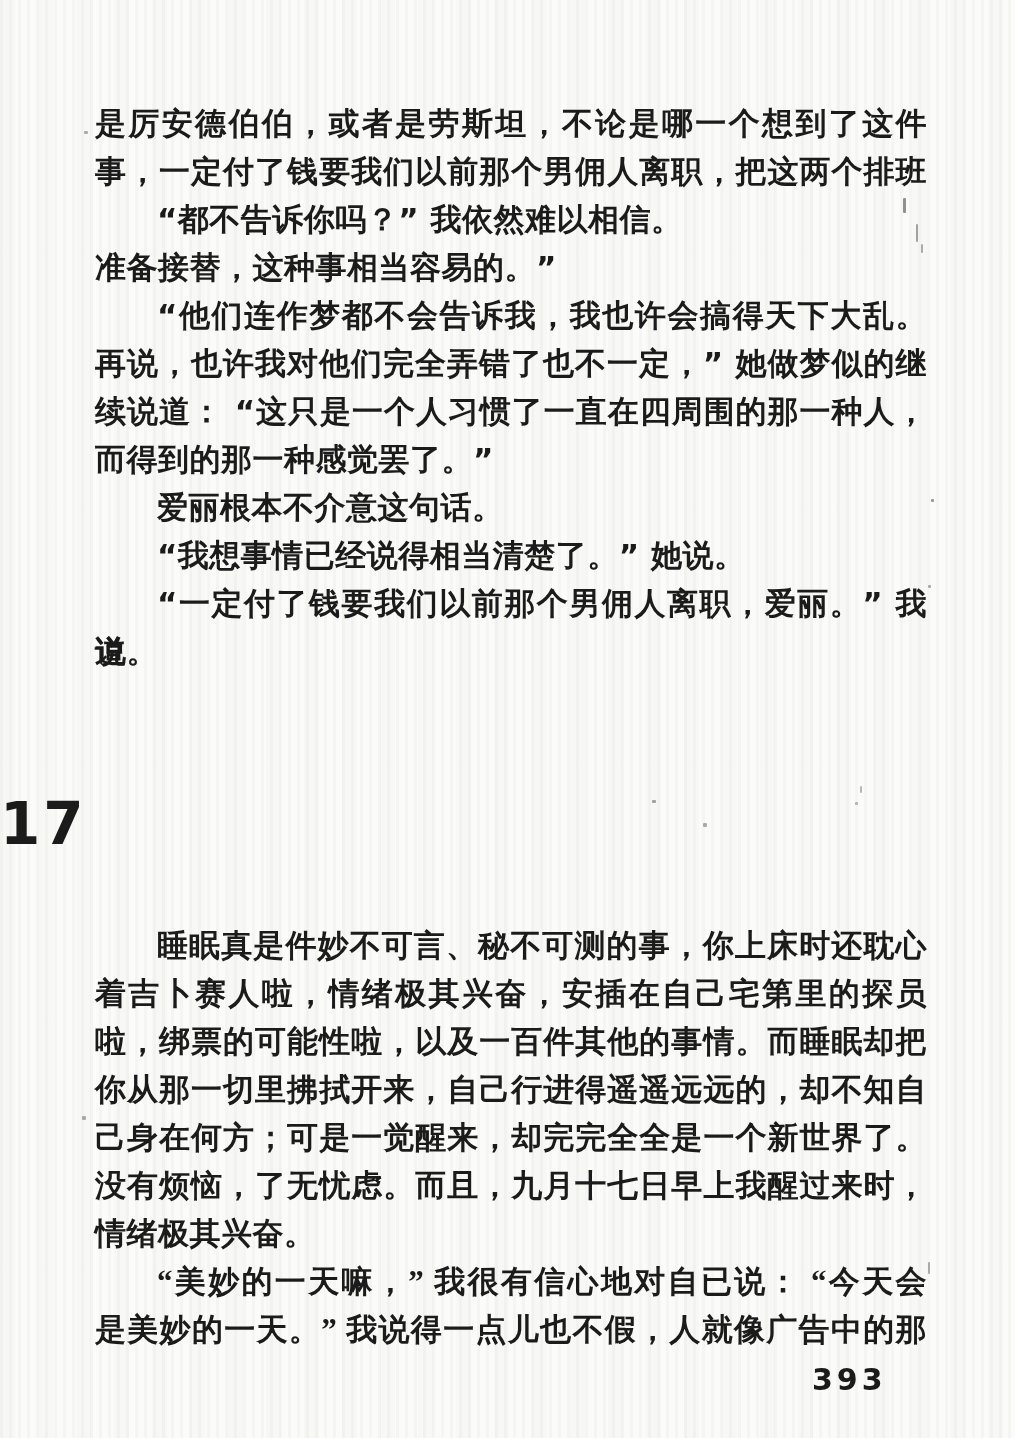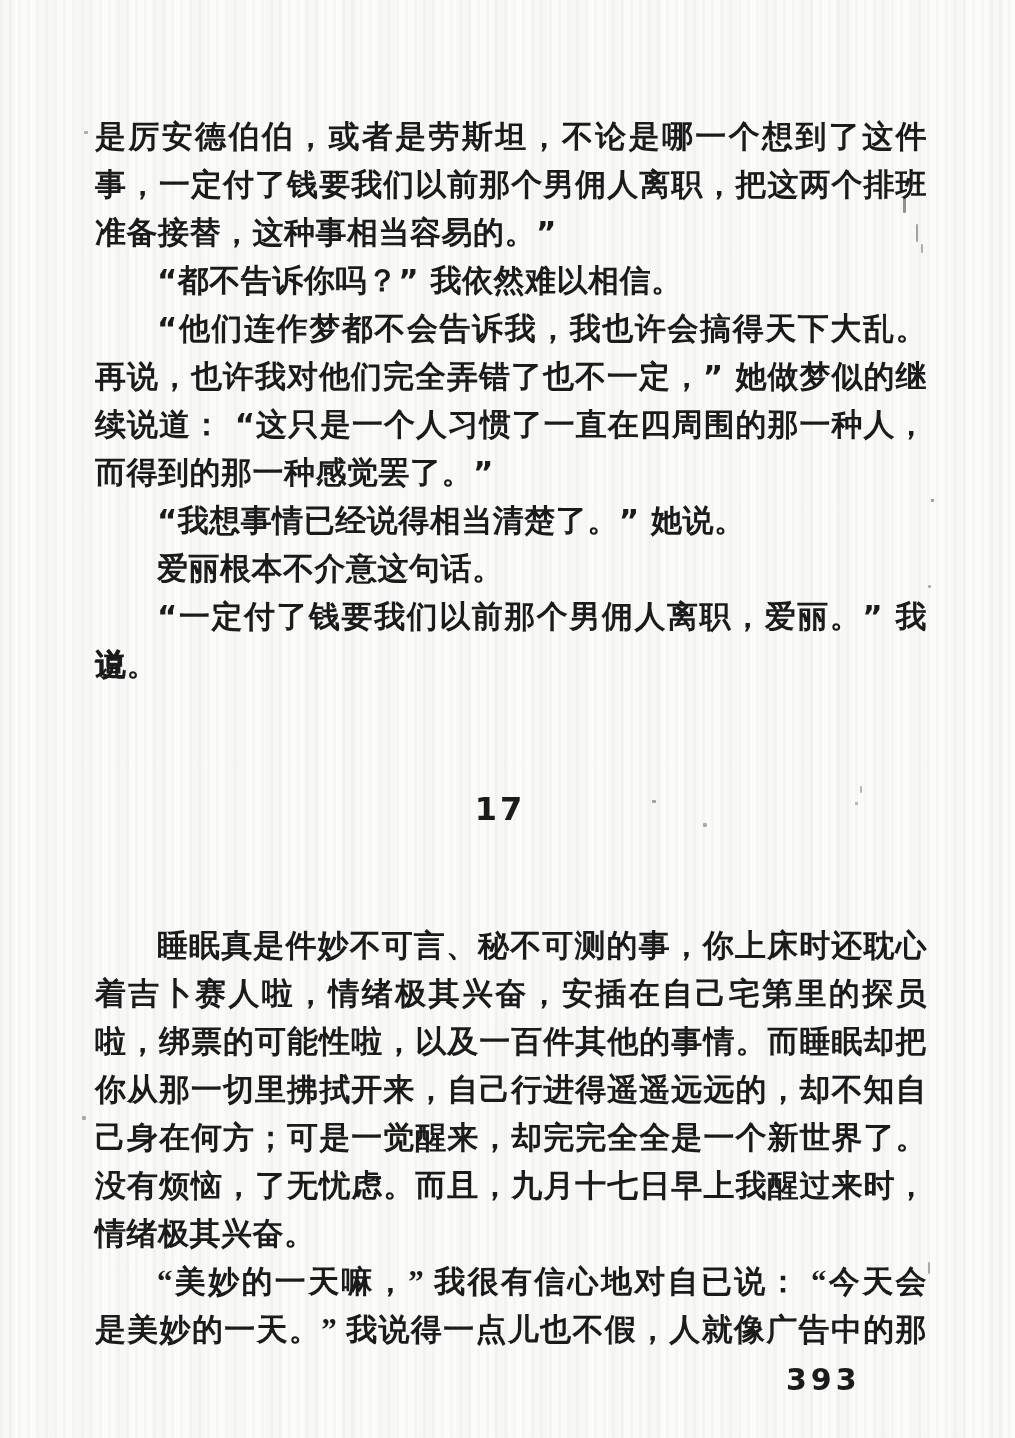--- a/index.html
+++ b/index.html
@@ -22,73 +22,72 @@
         rgba(200,200,196,0.07) 0px, rgba(200,200,196,0.07) 15px,
         rgba(255,255,255,0) 15px, rgba(255,255,255,0) 38px);
     color: #1b1b1b;
     font-family: "DejaVu Sans", "Liberation Sans", sans-serif;
   }
   .textblock {
     position: absolute;
     left: 95px;
     width: 832px;
   }
-  #section-before { top: 112px; }
+  #section-before { top: 99px; }
   #section-after  { top: 922px; font-family: Liberation Serif, serif; }
   .line {
     font-size: 31px;
     line-height: 48px;
     height: 48px;
     font-weight: 600;
     text-align: justify;
     text-align-last: left;
     letter-spacing: 0.5px;
   }
   .line.fill { text-align-last: justify; }
   .line.indent { text-indent: 62px; }
   .chapter {
     position: absolute;
     top: 790px;
     left: 0;
     width: 1000px;
-    text-align: center;
-    font-size: 32px;
+    font-size: 58px;
     font-weight: bold;
     letter-spacing: 3px;
   }
   .pagenum {
     position: absolute;
     top: 1362px;
-    left: 786px;
+    left: 812px;
     font-size: 30px;
     font-weight: bold;
     letter-spacing: 4px;
   }
   .artifact {
     position: absolute;
     background: #3a3a38;
     border-radius: 1px;
   }
 </style>
 </head>
 <body>
 
 <div class="page">
 
   <div class="textblock" id="section-before">
     <div class="line fill">是厉安德伯伯，或者是劳斯坦，不论是哪一个想到了这件</div>
     <div class="line fill">事，一定付了钱要我们以前那个男佣人离职，把这两个排班</div>
+    <div class="line indent">“都不告诉你吗？” 我依然难以相信。</div>
     <div class="line">准备接替，这种事相当容易的。”</div>
-    <div class="line indent">“都不告诉你吗？” 我依然难以相信。</div>
     <div class="line indent fill">“他们连作梦都不会告诉我，我也许会搞得天下大乱。</div>
     <div class="line fill">再说，也许我对他们完全弄错了也不一定，” 她做梦似的继</div>
     <div class="line fill">续说道： “这只是一个人习惯了一直在四周围的那一种人，</div>
     <div class="line">而得到的那一种感觉罢了。”</div>
+    <div class="line indent">爱丽根本不介意这句话。</div>
     <div class="line indent">“我想事情已经说得相当清楚了。” 她说。</div>
-    <div class="line indent">爱丽根本不介意这句话。</div>
     <div class="line indent fill">“一定付了钱要我们以前那个男佣人离职，爱丽。” 我说</div>
     <div class="line">道。</div>
   </div>
 
   <div class="chapter">17</div>
 
   <div class="textblock" id="section-after">
     <div class="line indent fill">睡眠真是件妙不可言、秘不可测的事，你上床时还耽心</div>
     <div class="line fill">着吉卜赛人啦，情绪极其兴奋，安插在自己宅第里的探员</div>
     <div class="line fill">啦，绑票的可能性啦，以及一百件其他的事情。而睡眠却把</div>

